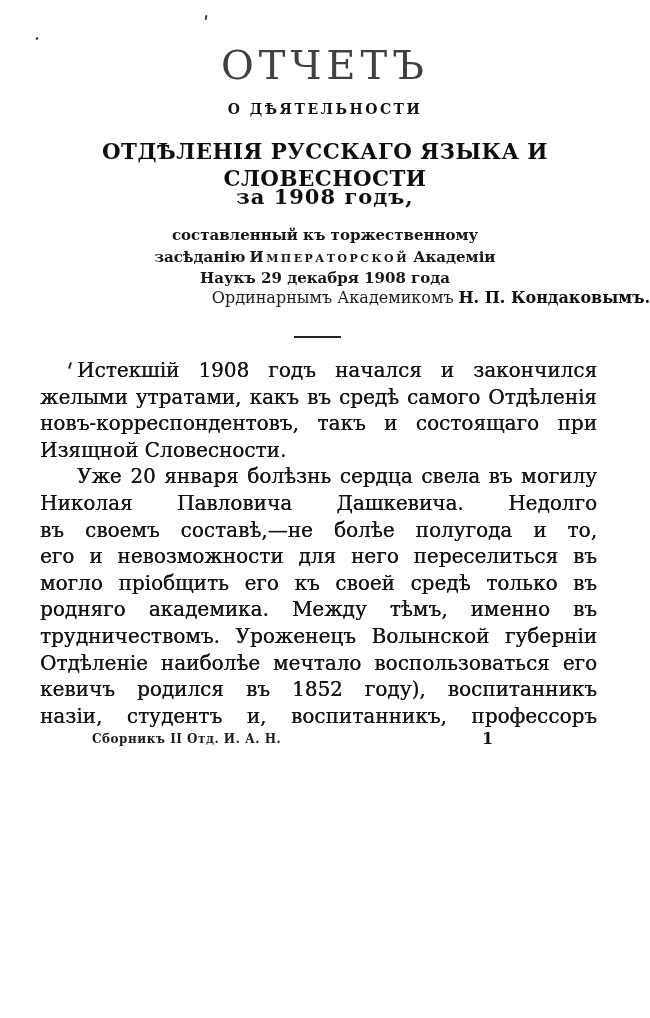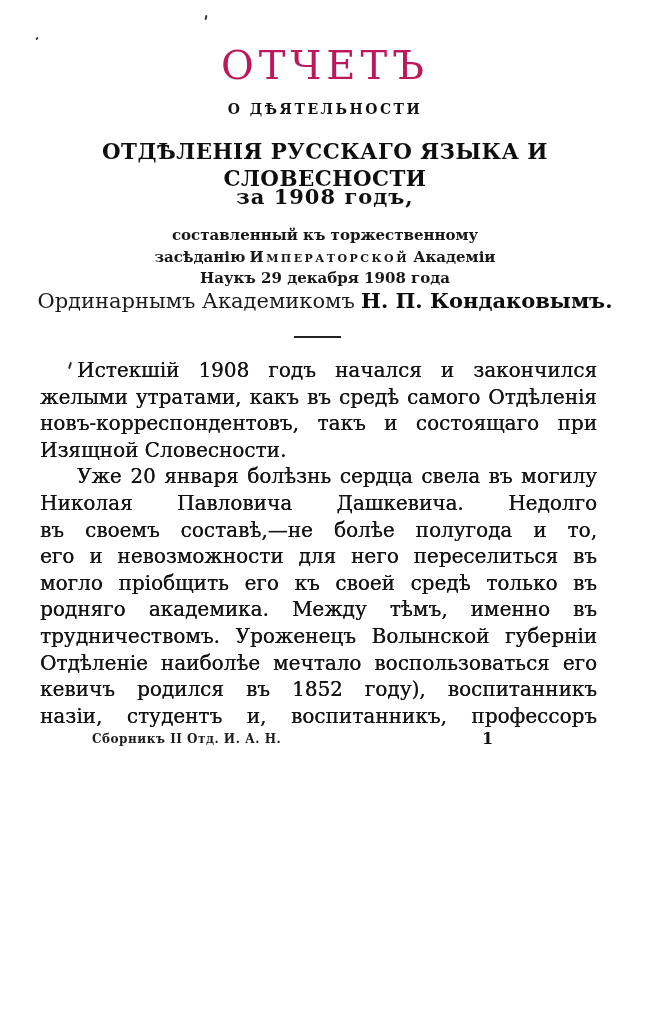--- a/index.html
+++ b/index.html
@@ -12,21 +12,21 @@
     color:#161616;
     overflow:hidden;
   }
   .abs { position:absolute; left:0; width:650px; text-align:center; }
 
   .title {
     top:42px;
     font-size:40px;
     letter-spacing:5px;
     font-weight:normal;
-    color:#be185d;
+    color:#404040;
   }
   .subtitle {
     top:101px;
     font-size:14px;
     font-weight:bold;
     letter-spacing:2.5px;
     color:#111;
   }
   .department {
     top:137px;
@@ -50,22 +50,23 @@
     line-height:21.5px;
     color:#171717;
   }
   .byline .sperr {
     font-variant:small-caps;
     letter-spacing:2.5px;
   }
   .byline span + span { margin-left:0.28em; }
   .author {
     top:288px;
-    font-size:21px;
+    font-size:16px;
     color:#1a1a1a;
+    text-align:right;
   }
   .author .name { font-weight:bold; margin-left:0.3em; color:#0d0d0d; }
   .rule {
     position:absolute;
     top:336px; left:294px;
     width:47px; height:0;
     border-top:2.2px solid #222;
   }
   .body-block {
     position:absolute;

